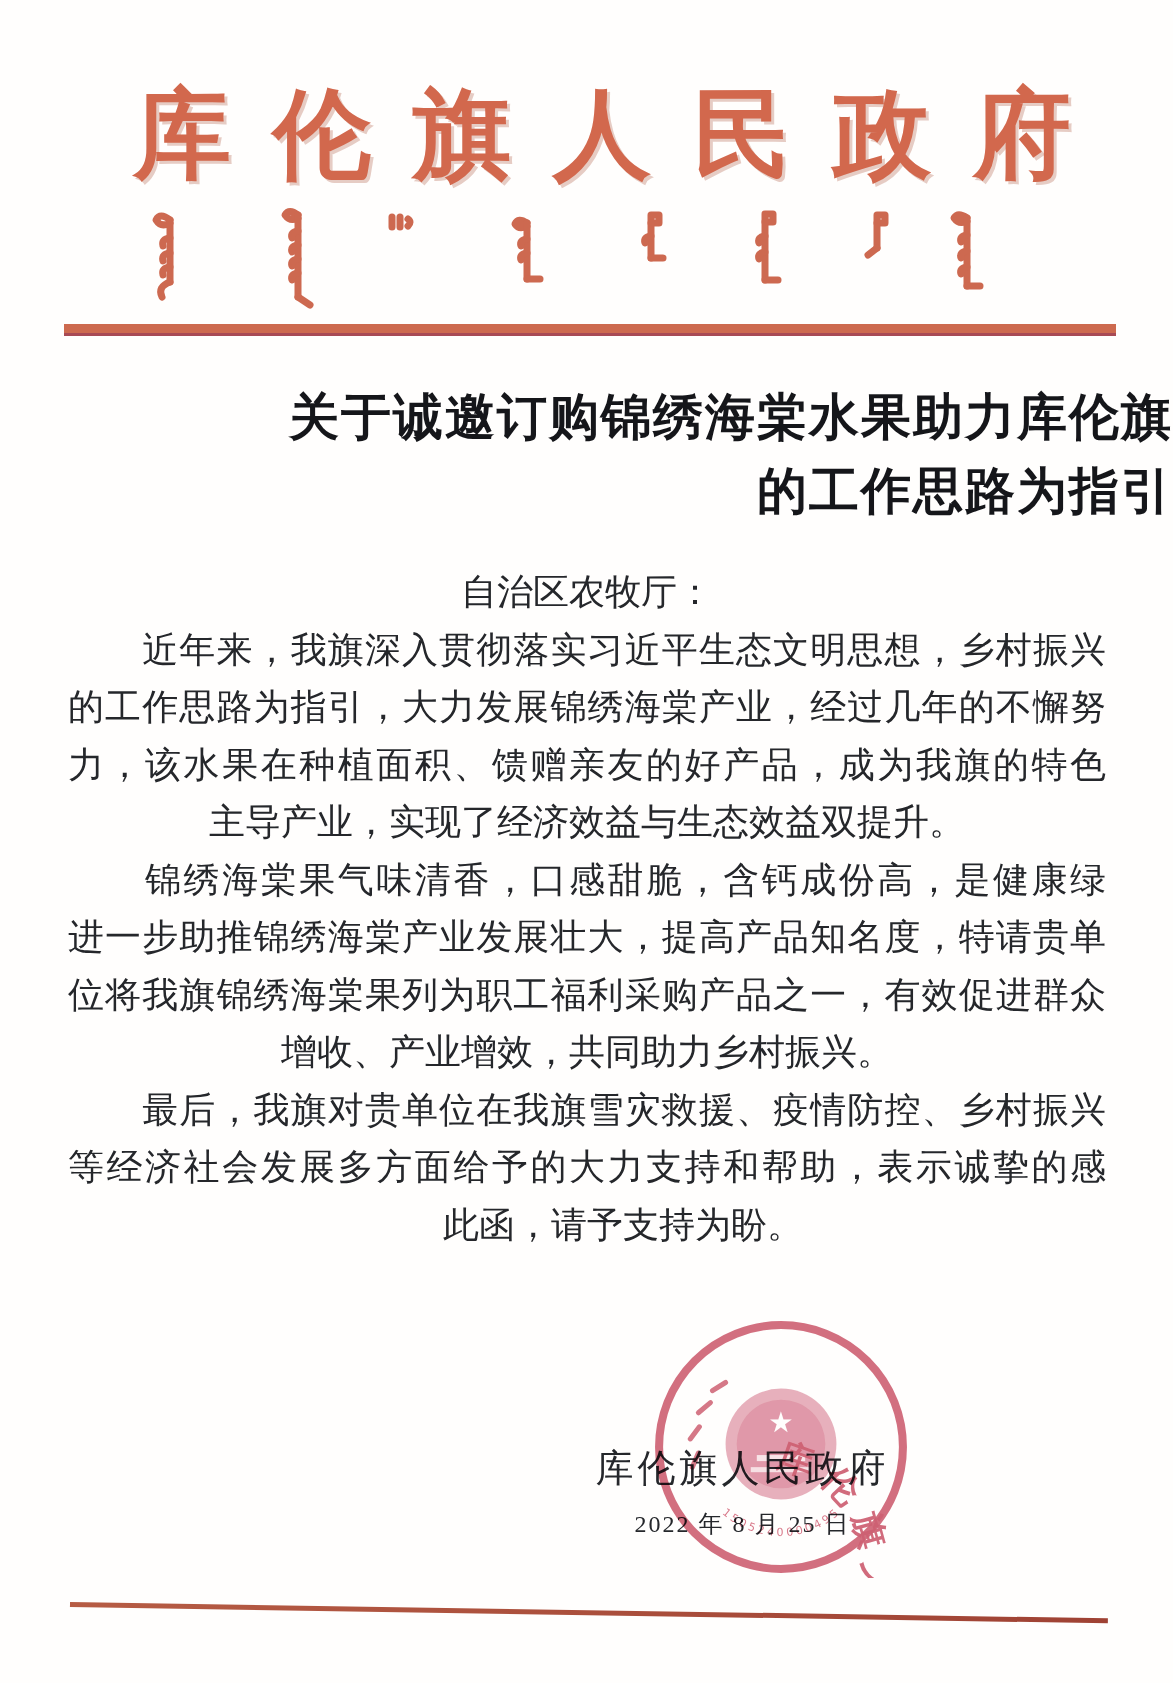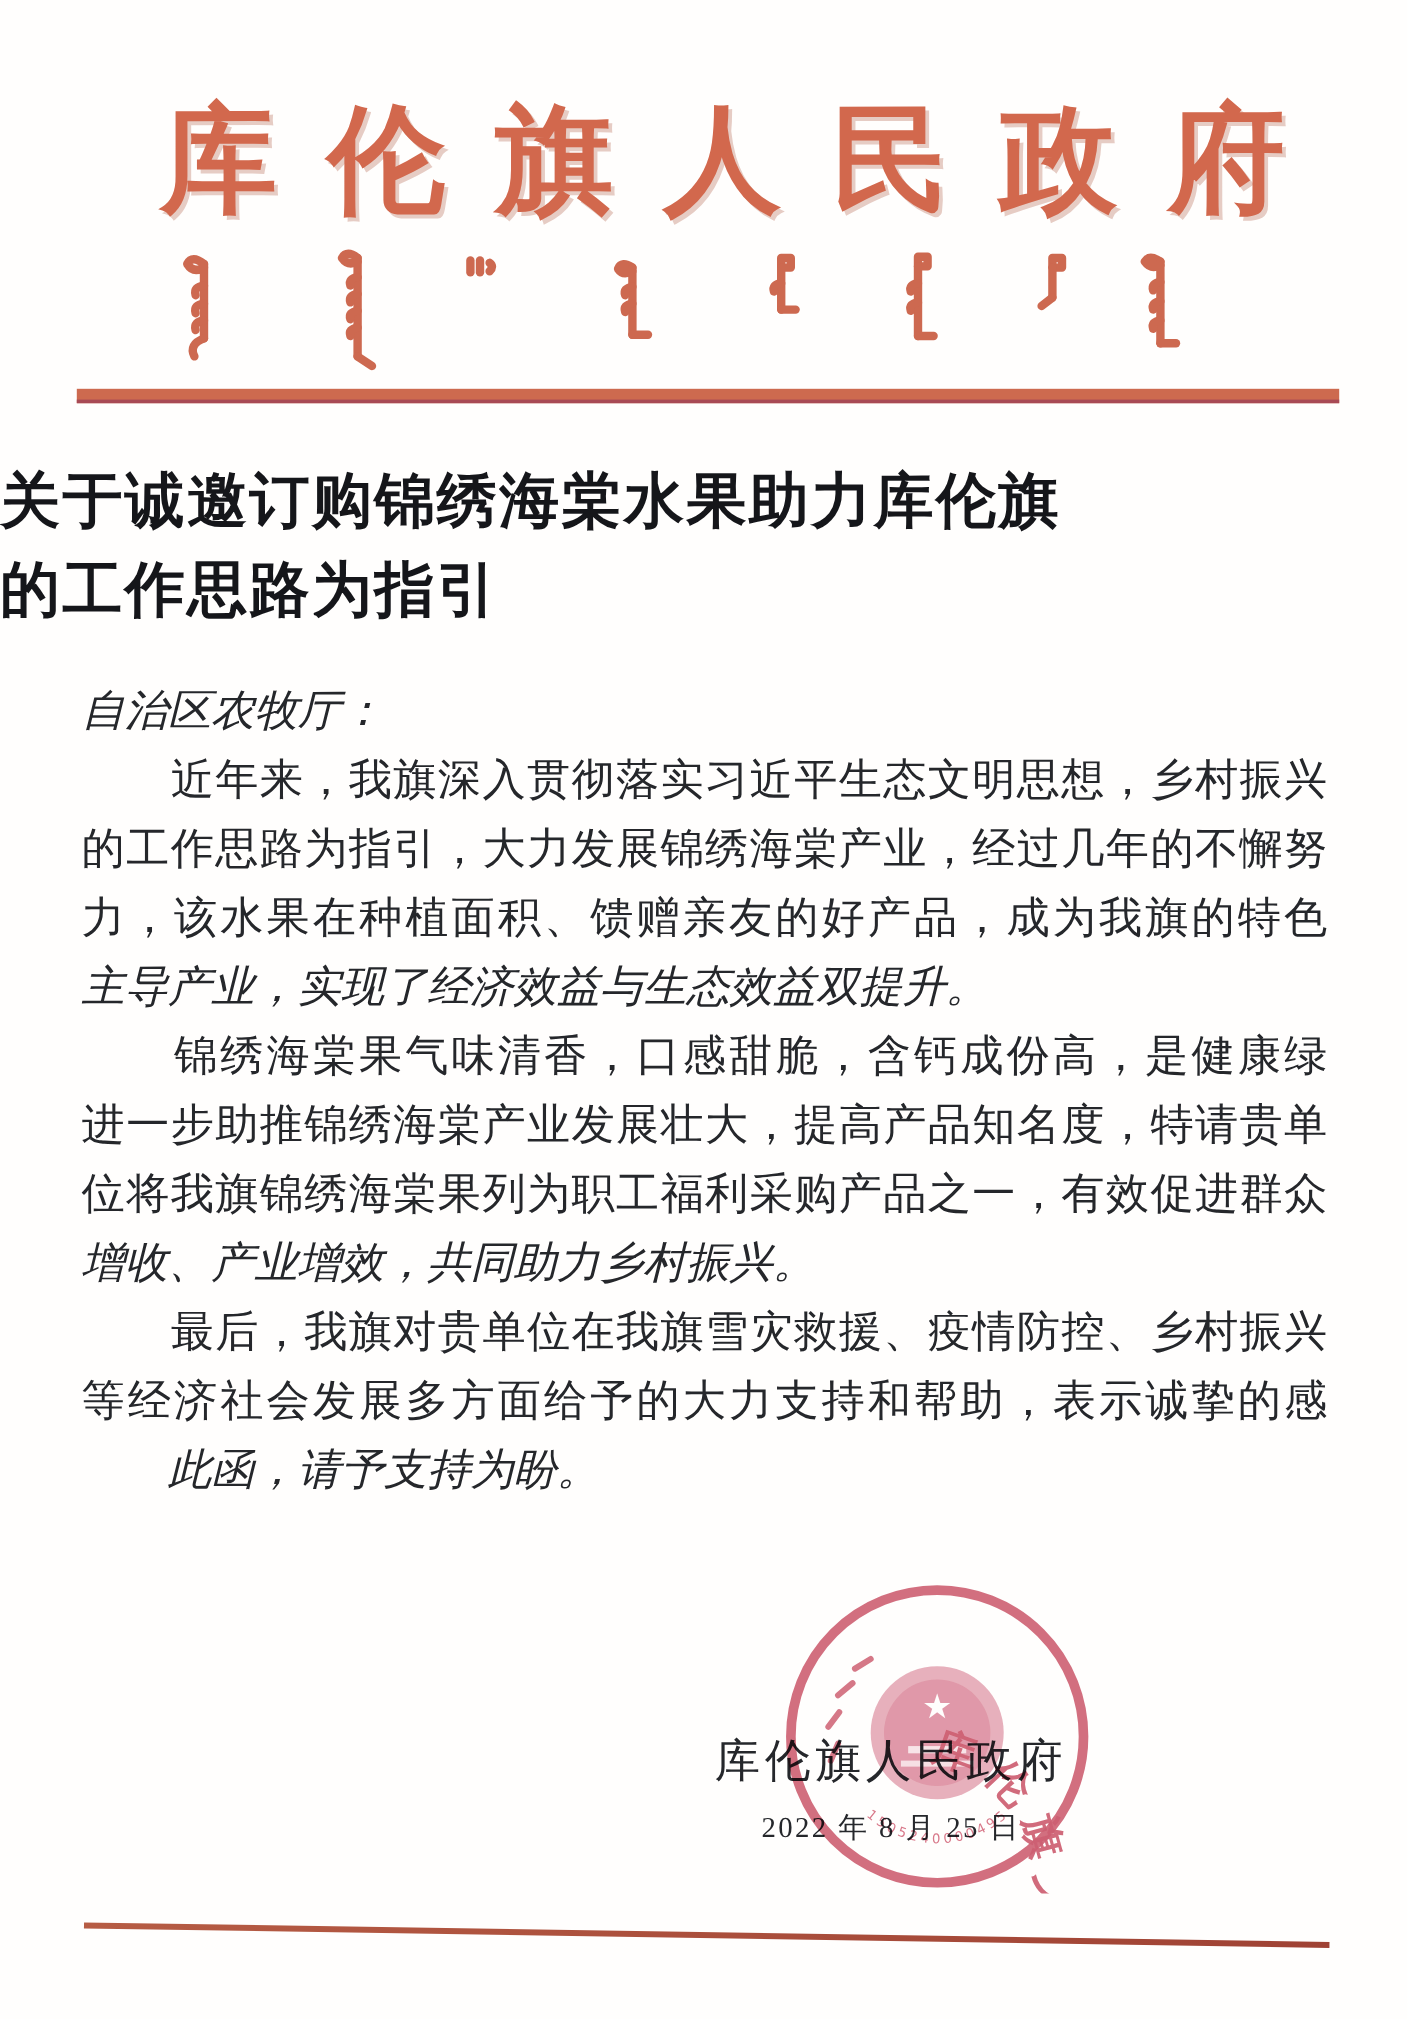--- a/index.html
+++ b/index.html
@@ -17,33 +17,33 @@
     color:#d2684d;text-shadow:3px 3px 0 rgba(166,74,52,.28);
   }
   .mongolian-row{position:absolute;left:0;top:195px;width:1173px;height:125px;}
   .mongolian-row path{stroke:#cd6950;stroke-width:7;fill:none;stroke-linecap:round;stroke-linejoin:round;}
   .rule-top{
     position:absolute;left:64px;top:324px;width:1052px;height:9px;
     background:#cd6a4f;border-bottom:3px solid #a84a55;
   }
   
   .doc-title{
-    position:absolute;left:0;top:380px;width:100%;text-align:left;
+    position:absolute;left:0;top:380px;width:100%;text-align:right;
     font-family:"Liberation Sans","DejaVu Sans",sans-serif;
     font-weight:900;font-size:50px;line-height:74px;
     color:#15161a;letter-spacing:2px;
   }
   
   .body-text{
     position:absolute;left:68px;top:564px;width:1038px;
     font-size:36px;color:#25272b;
   }
   .bl{height:57.5px;line-height:57.5px;overflow:hidden;}
   .bl.j{text-align:justify;text-align-last:justify;text-justify:inter-character;}
-  .bl.s{text-align:left;text-align-last:auto;font-style:italic;}
+  .bl.s{text-align:center;text-align-last:auto;}
   
   .sig{
     position:absolute;left:545px;top:1446px;width:395px;text-align:center;
     color:#25272b;
   }
   .sig-org{font-size:38px;line-height:44px;letter-spacing:4px;}
   .sig-date{font-size:24px;line-height:40px;margin-top:14px;letter-spacing:2px;}
   
   .seal{
     position:absolute;left:650px;top:1316px;width:262px;height:262px;

